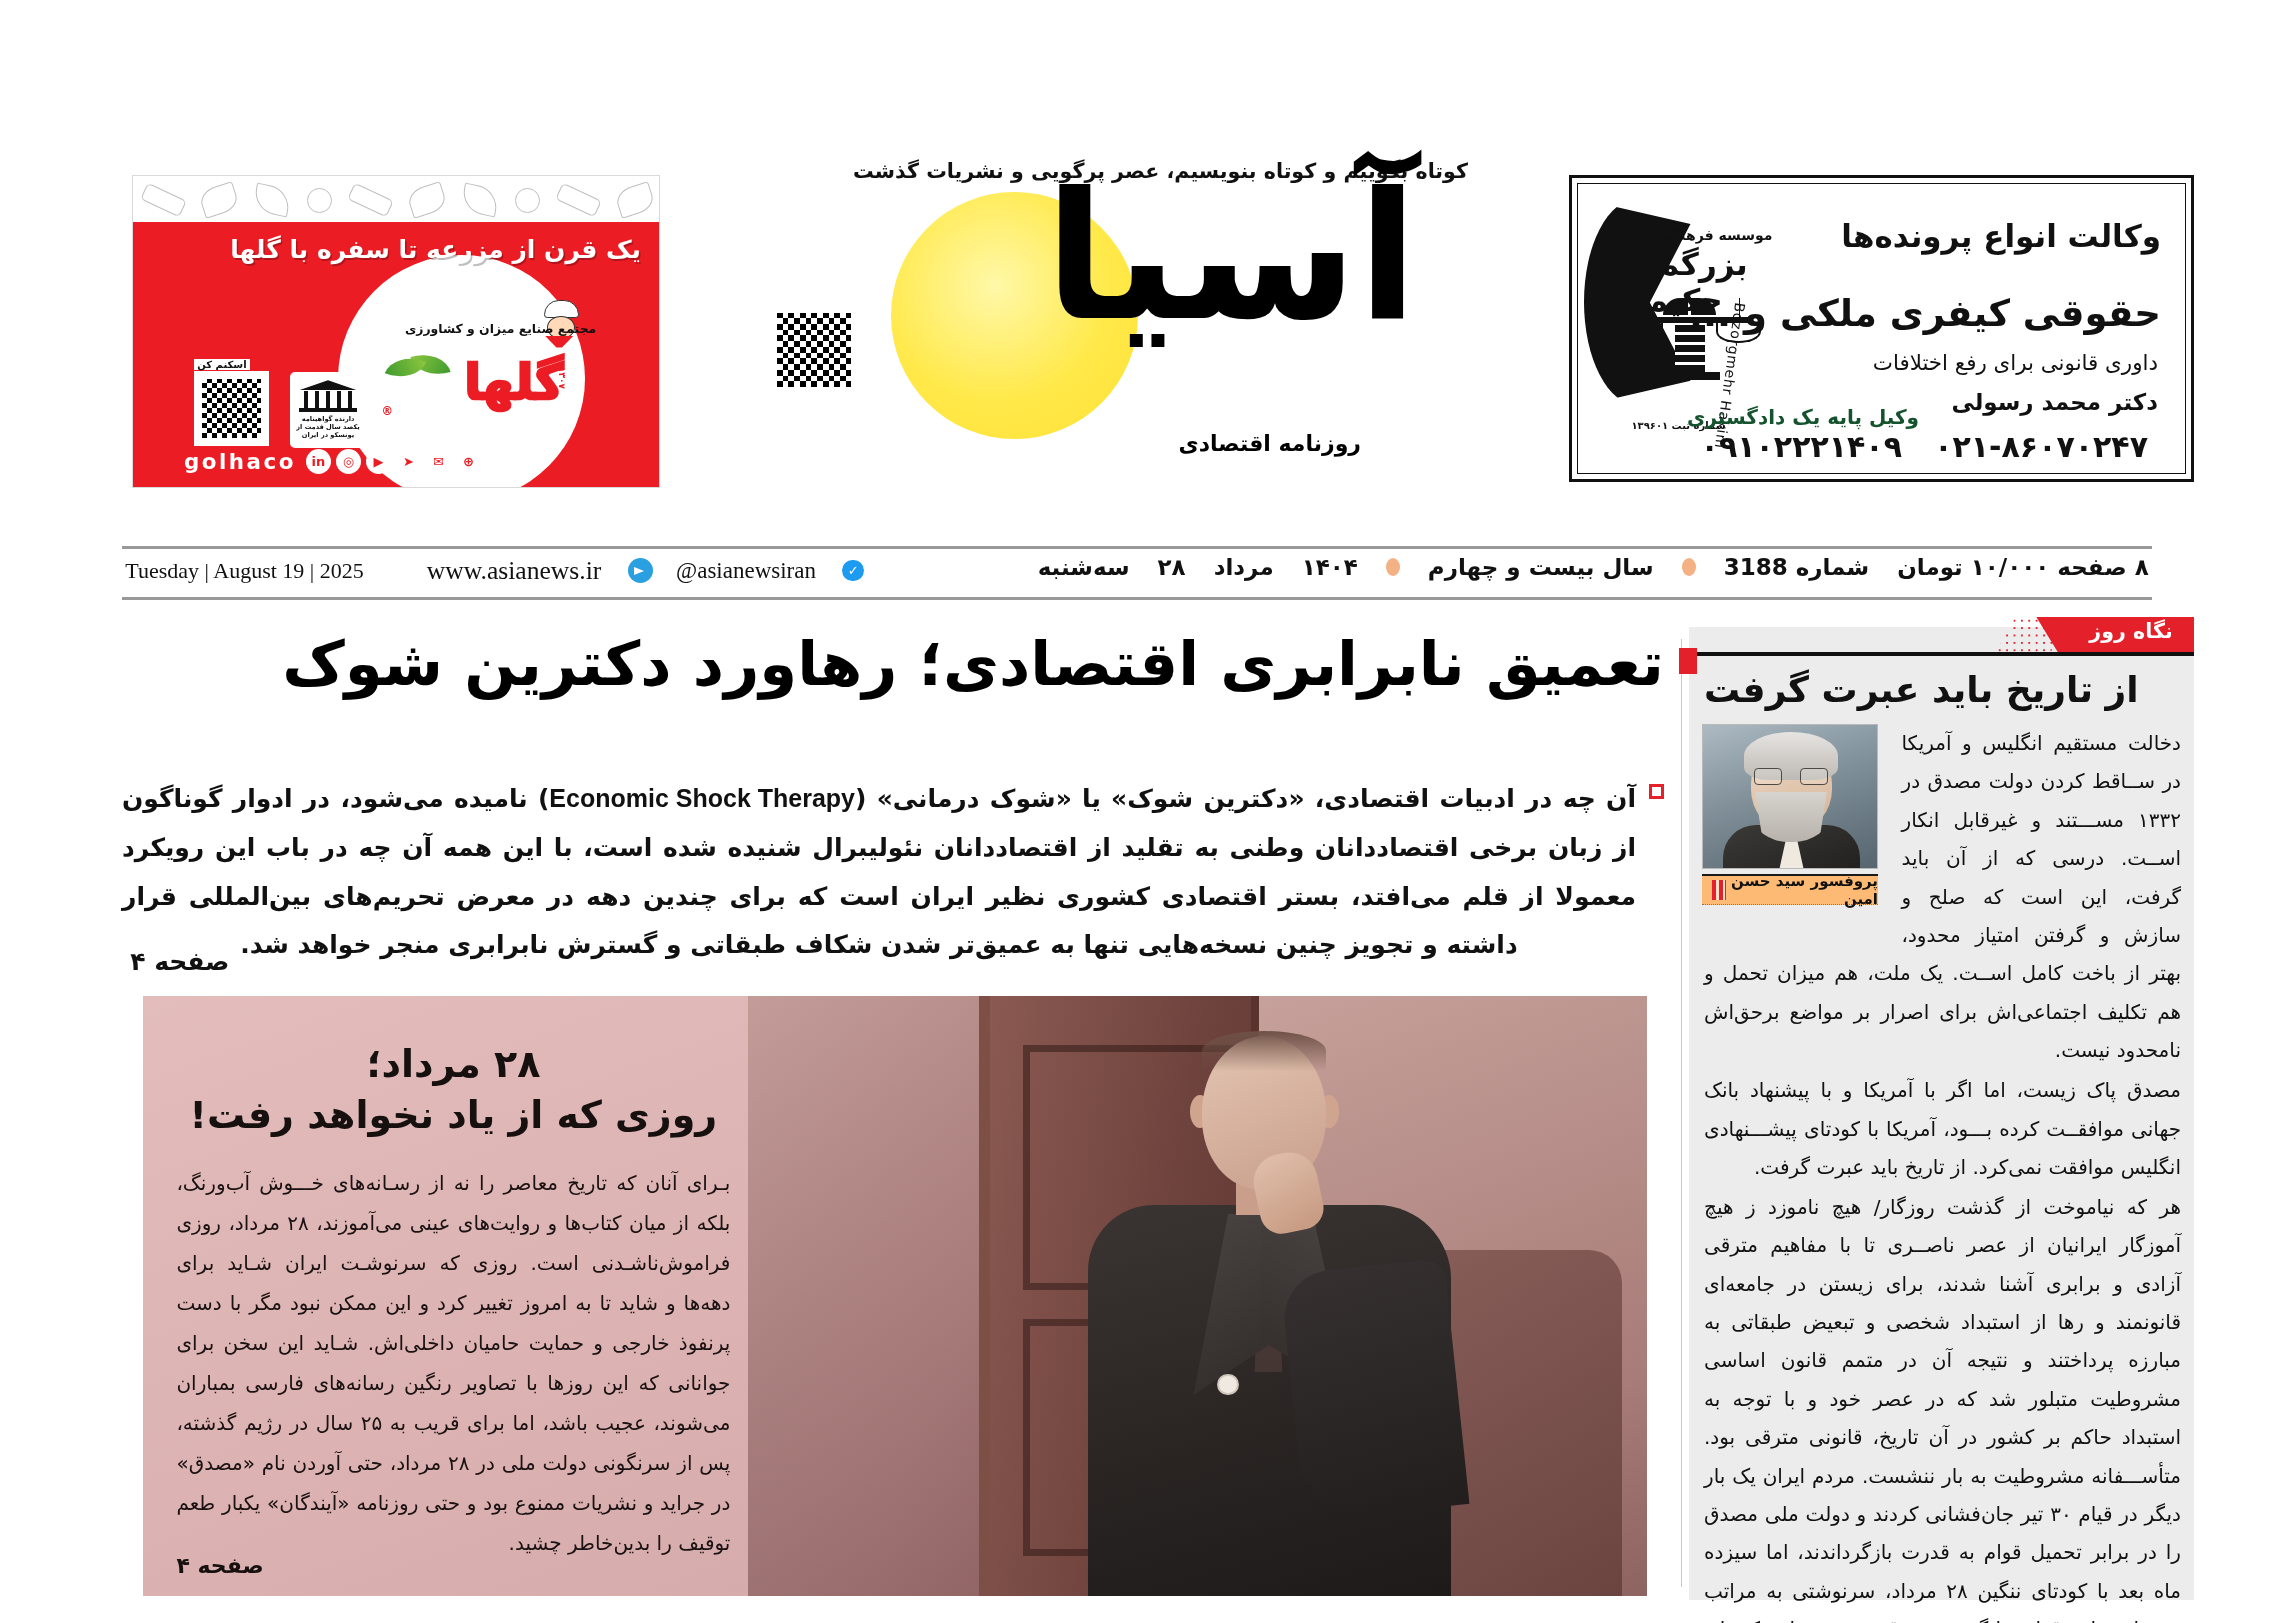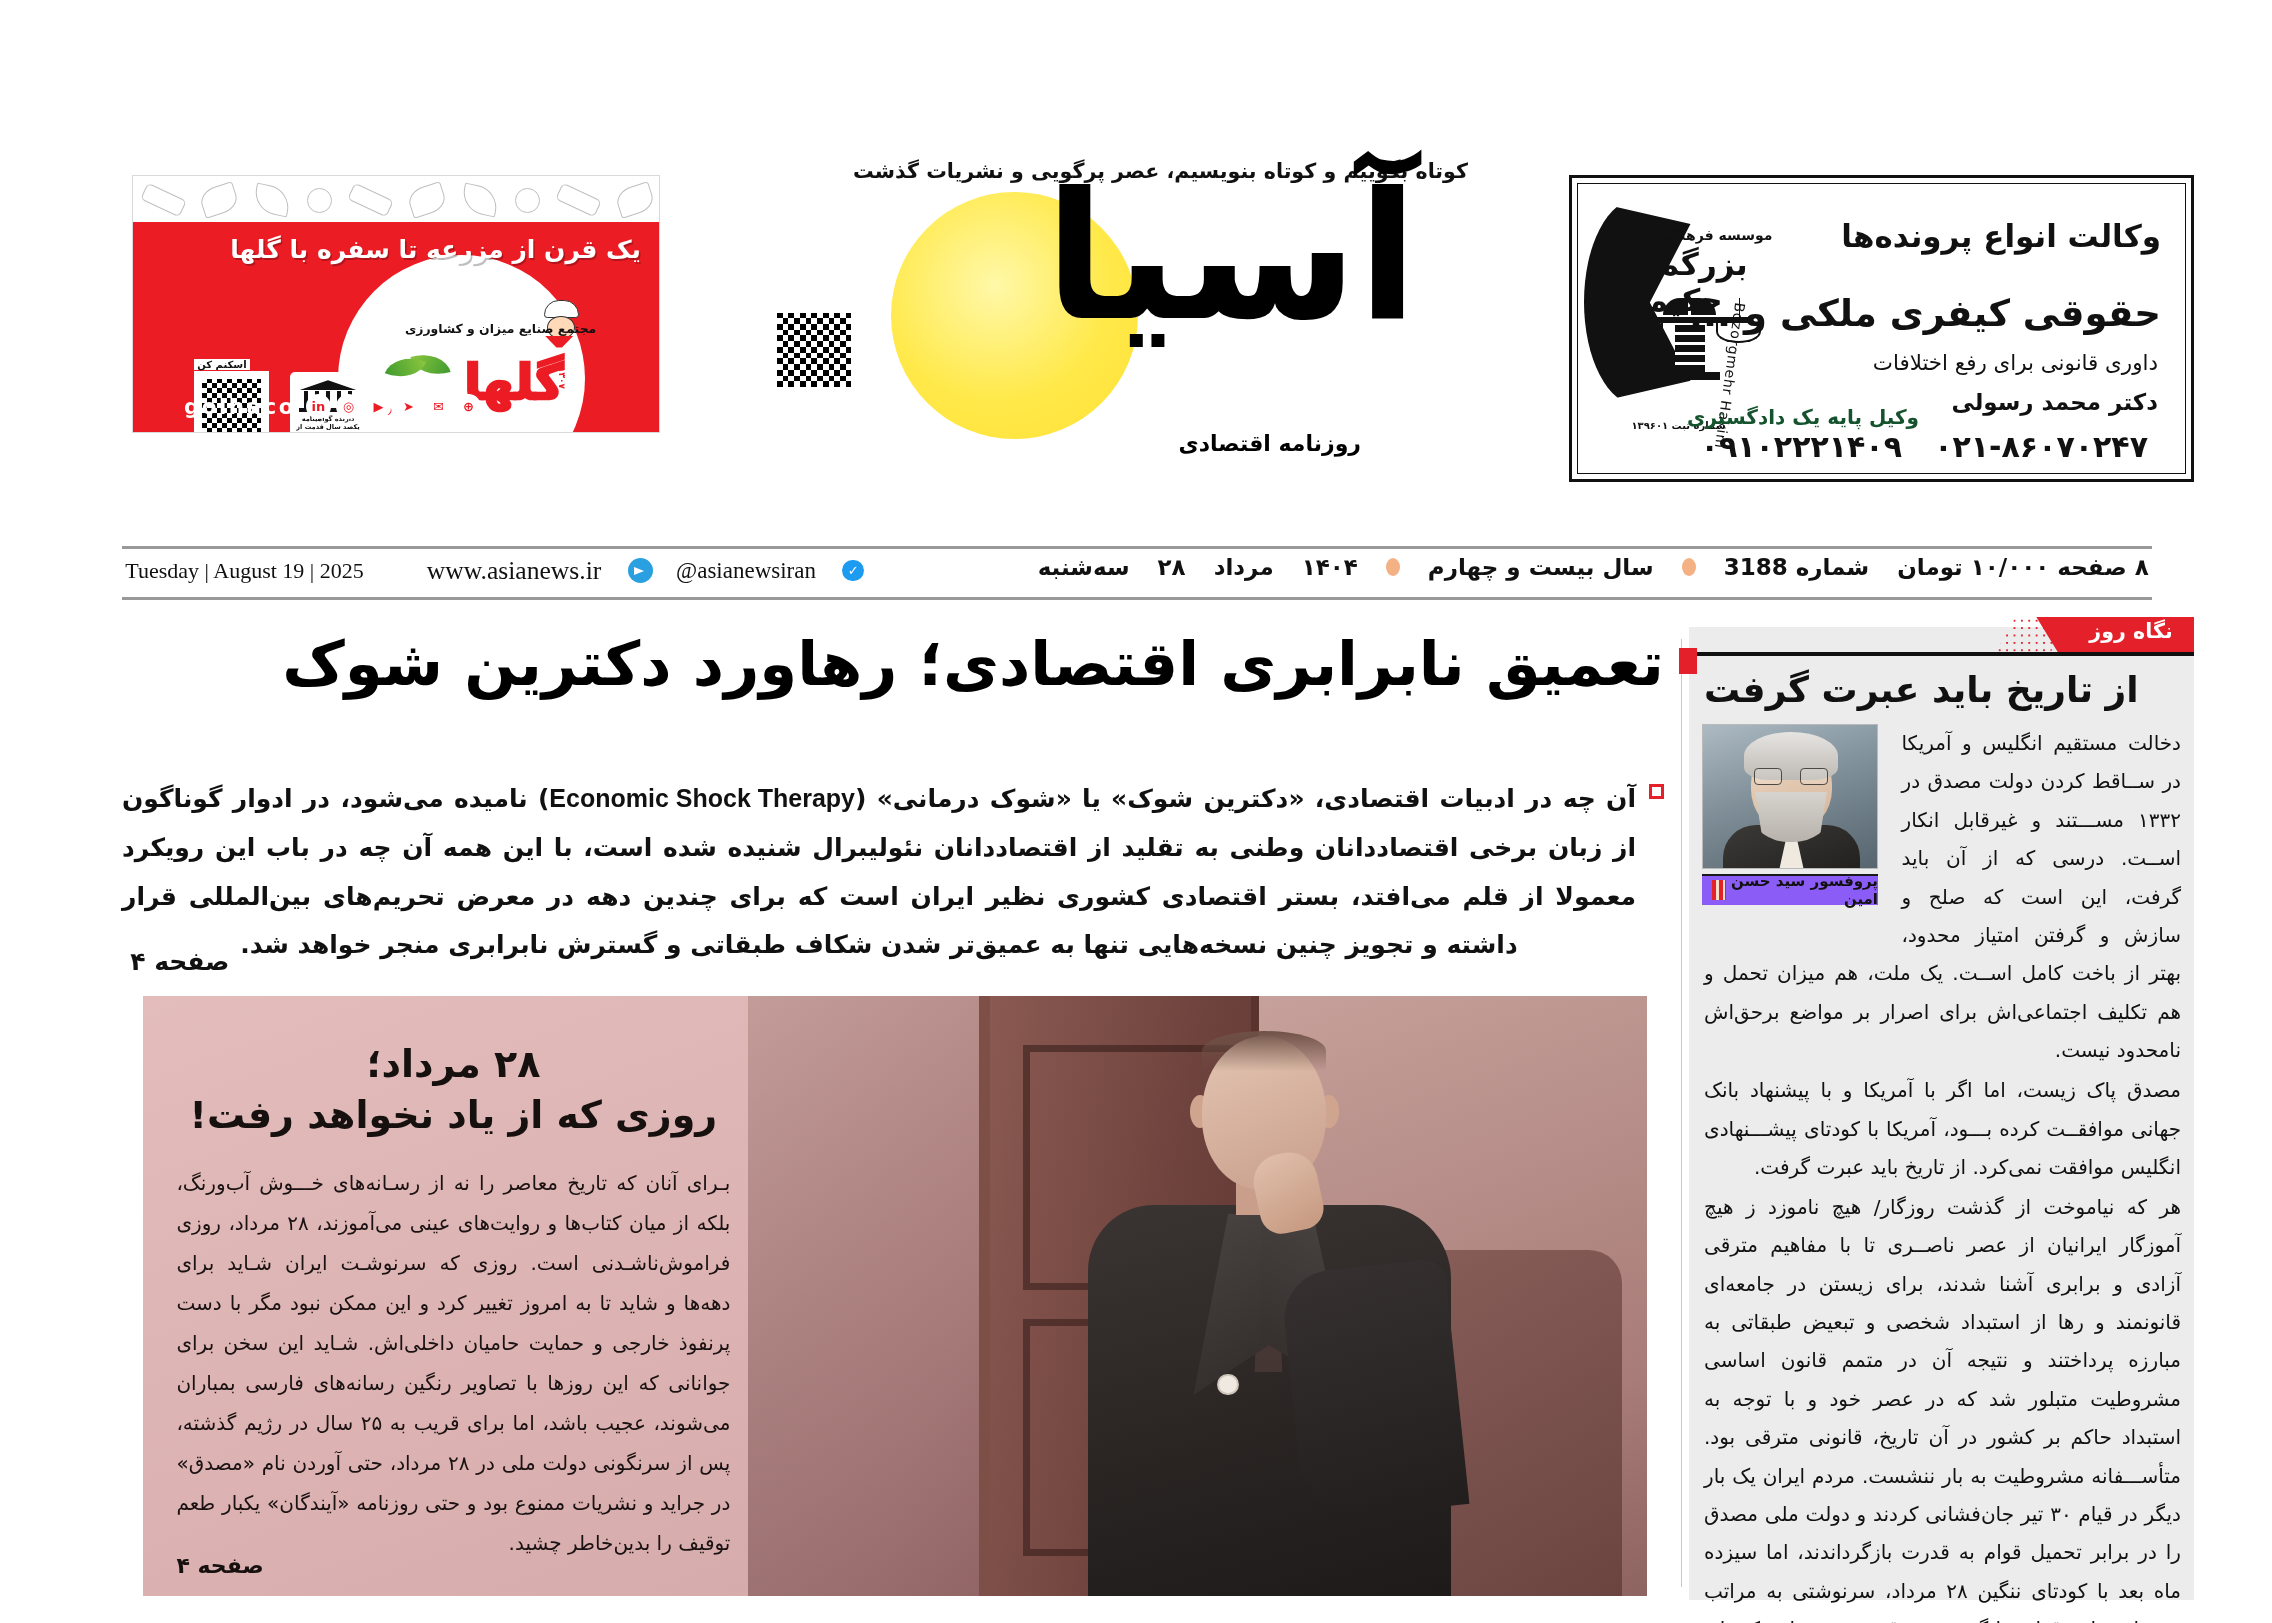--- a/index.html
+++ b/index.html
@@ -27,21 +27,21 @@
     width: 2273px;
     height: 412px;
   }
 
   
   .ad-left {
     position: absolute;
     left: 132px;
     top: 51px;
     width: 528px;
-    height: 258px;
+    height: 313px;
     background: #ec1c24;
     overflow: hidden;
     border: 0.8px solid #d9d9d9;
   }
   .ad-left-topband {
     position: absolute;
     top: 0; left: 0;
     width: 528px;
     height: 46px;
     background: #ffffff;
@@ -741,21 +741,21 @@
   .sbp-shirt {
     position:absolute; left: 71px; bottom: 0;
     width: 35px; height: 38px;
     background: #efe9e0;
     clip-path: polygon(40% 0, 60% 0, 84% 100%, 16% 100%);
   }
   .sb-caption {
     position: absolute;
     left: 13px; top: 247px;
     width: 176px; height: 31px;
-    background: #8b5cf6;
+    background: #fdba74;
     border-top: 2.5px solid #1a1a1a;
     border-bottom: 1.6px dotted #7a7a7a;
     display: flex; align-items: center; justify-content: flex-start;
     padding-left: 5px;
   }
   .sb-cap-bars {
     width: 16.5px; height: 20px; margin-left: 5px;
     background: repeating-linear-gradient(90deg,#e4202a 0 4.1px,#f6e0c8 4.1px 6.6px);
   }
   .sb-cap-txt { font-size: 15px; font-weight: bold; color:#111; }

